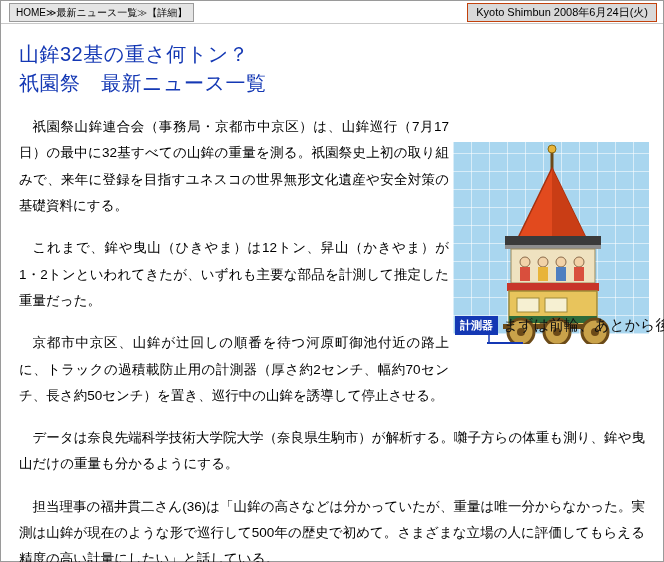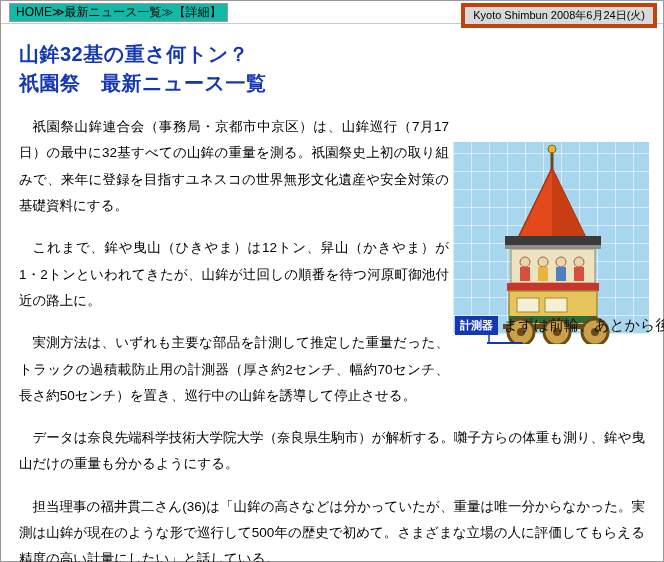--- a/index.html
+++ b/index.html
@@ -28,45 +28,45 @@
     background: #ffffff;
     border-bottom: 1px solid #c9c9c9;
   }
   .breadcrumb {
     position: absolute;
     left: 8px;
     top: 2px;
     height: 17px;
     line-height: 17px;
     padding: 0 6px;
-    background: #14b8a6;
+    background: #e5e5e5;
     border: 1px solid #9a9a9a;
-    font-size: 12px;
+    font-size: 10px;
     color: #000000;
     white-space: nowrap;
   }
   .datebox {
     position: absolute;
     right: 6px;
     top: 2px;
     height: 17px;
     line-height: 17px;
     padding: 0 8px;
     background: #d9d9d9;
-    border: 4px solid #c2410c;
+    border: 1px solid #c2410c;
     font-size: 11px;
     color: #000000;
     white-space: nowrap;
   }
   
   .headline {
     margin: 16px 0 16px 18px;
     color: #1438b4;
     font-size: 20px;
-    font-weight: bold;
+    font-weight: normal;
     line-height: 1.45;
     letter-spacing: 0.5px;
   }
   .headline .line2 {
     display: block;
   }
   
   .content {
     position: relative;
     margin-top: 16px;
@@ -206,20 +206,20 @@
       </svg>
 
       <div class="scale-label">
         <span class="scale-tag">計測器</span>
         <span class="scale-note">まずは前輪、あとから後輪</span>
       </div>
     </div>
 
     <div class="article">
       <p class="p-wrap-1">祇園祭山鉾連合会（事務局・京都市中京区）は、山鉾巡行（7月17日）の最中に32基すべての山鉾の重量を測る。祇園祭史上初の取り組みで、来年に登録を目指すユネスコの世界無形文化遺産や安全対策の基礎資料にする。</p>
-      <p class="p-wrap-2">これまで、鉾や曳山（ひきやま）は12トン、舁山（かきやま）が1・2トンといわれてきたが、山鉾が辻回しの順番を待つ河原町御池付近の路上に。</p>
-      <p class="p-wrap-3">実測方法は、いずれも主要な部品を計測して推定した重量だった、トラックの過積載防止用の計測器（厚さ約2センチ、幅約70センチ、長さ約50センチ）を置き、巡行中の山鉾を誘導して停止させる。</p>
+      <p class="p-wrap-2">これまで、鉾や曳山（ひきやま）は12トン、舁山（かきやま）が1・2トンといわれてきたが、いずれも主要な部品を計測して推定した重量だった。</p>
+      <p class="p-wrap-3">京都市中京区、山鉾が辻回しの順番を待つ河原町御池付近の路上に、トラックの過積載防止用の計測器（厚さ約2センチ、幅約70センチ、長さ約50センチ）を置き、巡行中の山鉾を誘導して停止させる。</p>
       <p class="p-full">データは奈良先端科学技術大学院大学（奈良県生駒市）が解析する。囃子方らの体重も測り、鉾や曳山だけの重量も分かるようにする。</p>
       <p class="p-full">担当理事の福井貫二さん(36)は「山鉾の高さなどは分かっていたが、重量は唯一分からなかった。実測は山鉾が現在のような形で巡行して500年の歴史で初めて。さまざまな立場の人に評価してもらえる精度の高い計量にしたい」と話している。</p>
     </div>
 
   </div>
 </div>
 
 </body></html>

